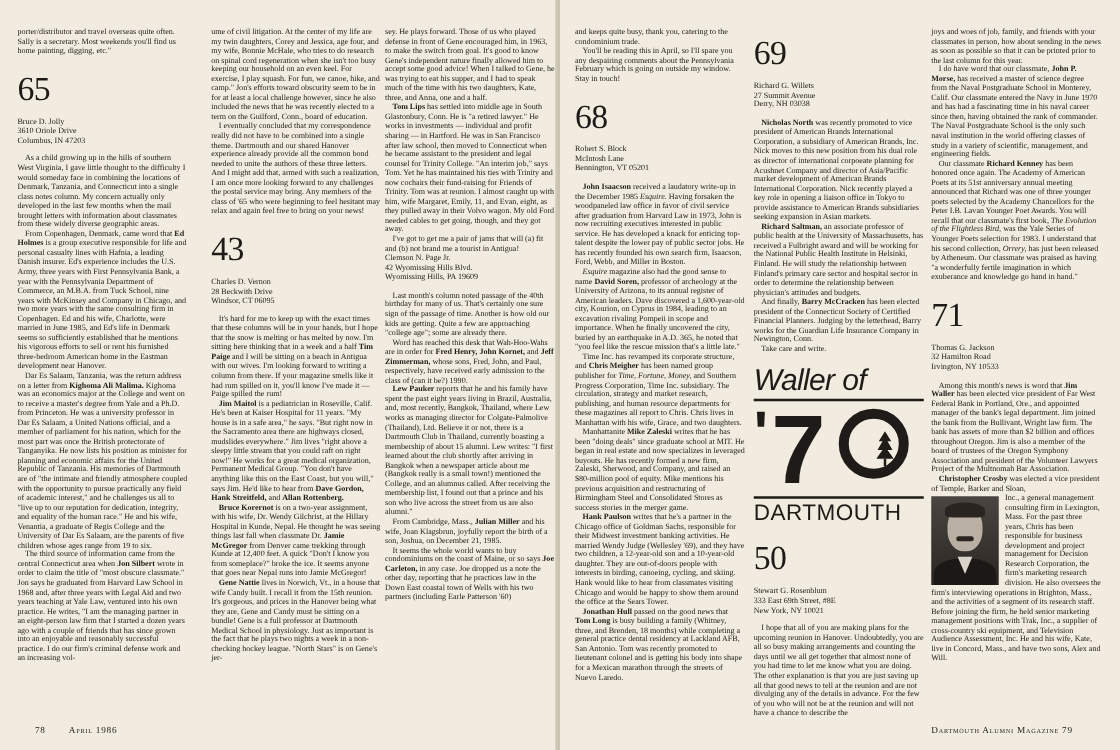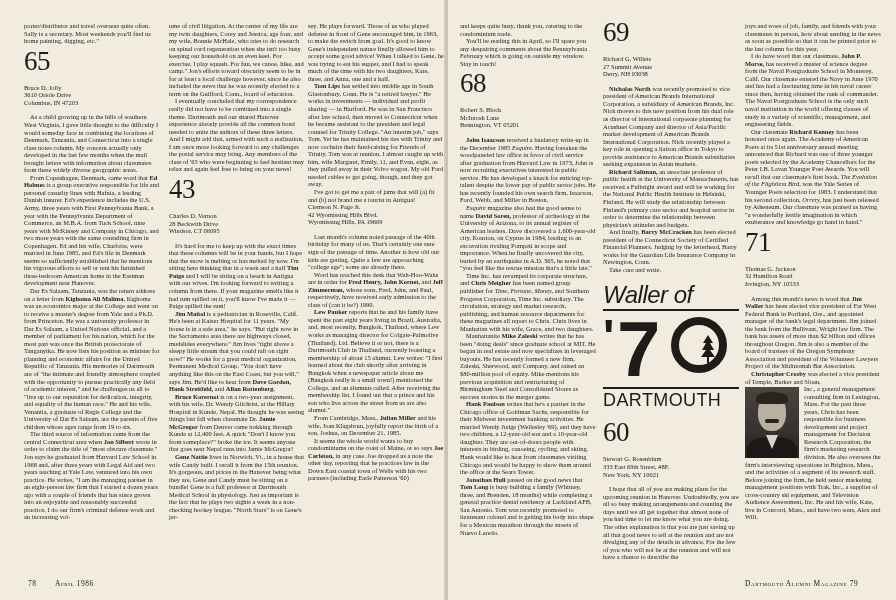--- a/index.html
+++ b/index.html
@@ -6,21 +6,21 @@
   body { width:896px; height:600px; overflow:hidden; background:#e9e4d6; font-family:"Liberation Serif", serif; color:#1e1b18; }
   .spread { position:relative; width:896px; height:600px; }
   .page { position:absolute; top:0; height:600px; background:#f1ecdf; overflow:hidden; }
   .page.left { left:0; width:446px; }
   .page.right { left:448px; width:448px; }
   .gutter { position:absolute; left:444px; top:0; width:6px; height:600px; background:linear-gradient(to right,#d8d1bf,#c8c0ad,#d8d1bf); }
   .col { position:absolute; top:22px; width:136px; font-size:6.45px; line-height:7.55px; text-align:left; }
   .col p { margin:0; text-indent:6px; }
   .col p.noindent { text-indent:0; }
   .col b { font-weight:bold; }
-  .classnum { font-size:27px; line-height:28px; margin:2px 0 9px 0; font-weight:normal; letter-spacing:-0.5px; }
+  .classnum { font-size:27px; line-height:28px; margin:12px 0 9px 0; font-weight:normal; letter-spacing:-0.5px; }
   .address { margin:0 0 7px 0; text-indent:0; line-height:7.6px; }
   .address div { text-indent:0; }
   .footer { position:absolute; bottom:12px; font-size:7.4px; letter-spacing:0.6px; }
   .footer .num { margin-right:16px; }
   .smallcaps { font-variant:small-caps; }
   
   .logo { margin:10px 0 8px 0; width:136px; }
   .logo .cls { font-family:"Liberation Sans", sans-serif; font-style:italic; font-size:24px; line-height:24px; letter-spacing:-0.5px; }
   .logo .rule { height:2px; background:#1e1b18; margin:2px 0 2px 0; }
   .logo .big { position:relative; height:72px; }
@@ -35,21 +35,21 @@
   .photo .hair { position:absolute; left:11px; top:5px; width:32px; height:12px; border-radius:50% 50% 20% 20%; background:#2a2420; }
   .photo .mst { position:absolute; left:20px; top:32px; width:14px; height:4px; border-radius:2px; background:#2a2420; }
   .photo .suit { position:absolute; left:2px; top:50px; width:50px; height:30px; border-radius:40% 40% 0 0; background:#1b1815; }
   .photo .collar { position:absolute; left:21px; top:48px; width:12px; height:14px; background:#d9d3c8; clip-path:polygon(0 0,100% 0,50% 100%); }
 </style>
 </head>
 <body>
 
 <div class="spread">
   <div class="page left">
-    <div class="col" style="left:24px;">
+    <div class="col" style="left:14px;">
         <p class="noindent">porter/distributor and travel overseas quite often. Sally is a secretary. Most weekends you'll find us home painting, digging, etc."</p>
         <div class="classnum">65</div>
         <div class="address">
           <div>Bruce D. Jolly</div>
           <div>3610 Oriole Drive</div>
           <div>Columbus, IN 47203</div>
         </div>
         <p>As a child growing up in the hills of southern West Virginia, I gave little thought to the difficulty I would someday face in combining the locations of Denmark, Tanzania, and Connecticut into a single class notes column. My concern actually only developed in the last few months when the mail brought letters with information about classmates from these widely diverse geographic areas.</p>
         <p>From Copenhagen, Denmark, came word that <b>Ed Holmes</b> is a group executive responsible for life and personal casualty lines with Hafnia, a leading Danish insurer. Ed's experience includes the U.S. Army, three years with First Pennsylvania Bank, a year with the Pennsylvania Department of Commerce, an M.B.A. from Tuck School, nine years with McKinsey and Company in Chicago, and two more years with the same consulting firm in Copenhagen. Ed and his wife, Charlotte, were married in June 1985, and Ed's life in Denmark seems so sufficiently established that he mentions his vigorous efforts to sell or rent his furnished three-bedroom American home in the Eastman development near Hanover.</p>
         <p>Dar Es Salaam, Tanzania, was the return address on a letter from <b>Kighoma Ali Malima.</b> Kighoma was an economics major at the College and went on to receive a master's degree from Yale and a Ph.D. from Princeton. He was a university professor in Dar Es Salaam, a United Nations official, and a member of parliament for his nation, which for the most part was once the British protectorate of Tanganyika. He now lists his position as minister for planning and economic affairs for the United Republic of Tanzania. His memories of Dartmouth are of "the intimate and friendly atmosphere coupled with the opportunity to pursue practically any field of academic interest," and he challenges us all to "live up to our reputation for dedication, integrity, and equality of the human race." He and his wife, Venantia, a graduate of Regis College and the University of Dar Es Salaam, are the parents of five children whose ages range from 19 to six.</p>
@@ -128,21 +128,21 @@
         <svg class="tree" viewBox="0 0 14 28">
           <polygon points="7,0 12,8 9,8 13,15 9,15 14,22 0,22 5,15 1,15 5,8 2,8" fill="#1e1b18"></polygon>
           <rect x="6" y="22" width="2" height="6" fill="#1e1b18"></rect>
         </svg>
       </div>
     </div>
 
     <div class="rule"></div>
     <div class="dm">DARTMOUTH</div>
   </div>
-        <div class="classnum">60</div>
+        <div class="classnum">50</div>
         <div class="address">
           <div>Stewart G. Rosenblum</div>
           <div>333 East 69th Street, #8E</div>
           <div>New York, NY 10021</div>
         </div>
         <p>I hope that all of you are making plans for the upcoming reunion in Hanover. Undoubtedly, you are all so busy making arrangements and counting the days until we all get together that almost none of you had time to let me know what you are doing. The other explanation is that you are just saving up all that good news to tell at the reunion and are not divulging any of the details in advance. For the few of you who will not be at the reunion and will not have a chance to describe the</p>
       </div>
     <div class="col" style="left:297px;">
         <p class="noindent">joys and woes of job, family, and friends with your classmates in person, how about sending in the news as soon as possible so that it can be printed prior to the last column for this year.</p>
         <p>I do have word that our classmate, <b>John P. Morse,</b> has received a master of science degree from the Naval Postgraduate School in Monterey, Calif. Our classmate entered the Navy in June 1970 and has had a fascinating time in his naval career since then, having obtained the rank of commander. The Naval Postgraduate School is the only such naval institution in the world offering classes of study in a variety of scientific, management, and engineering fields.</p>

